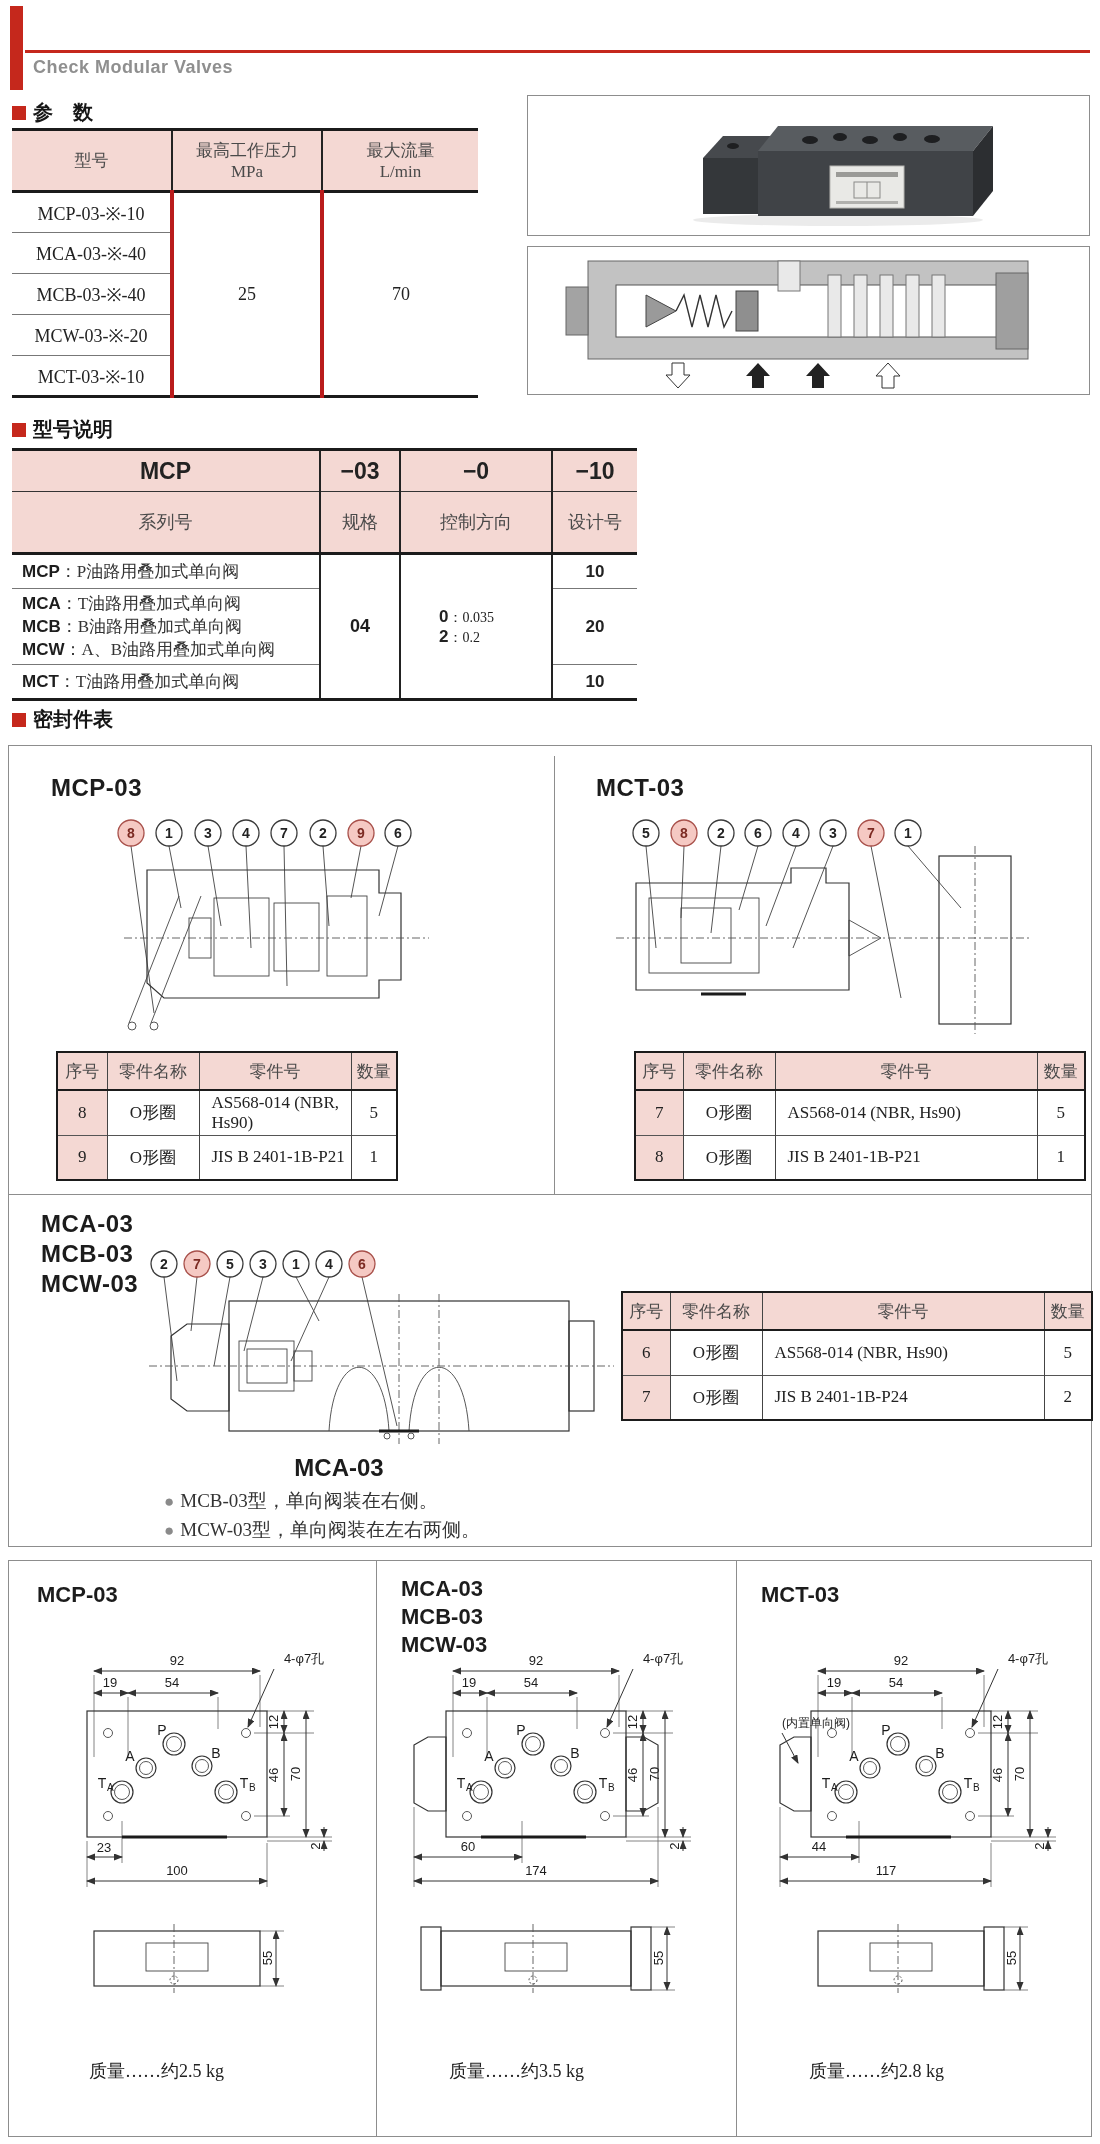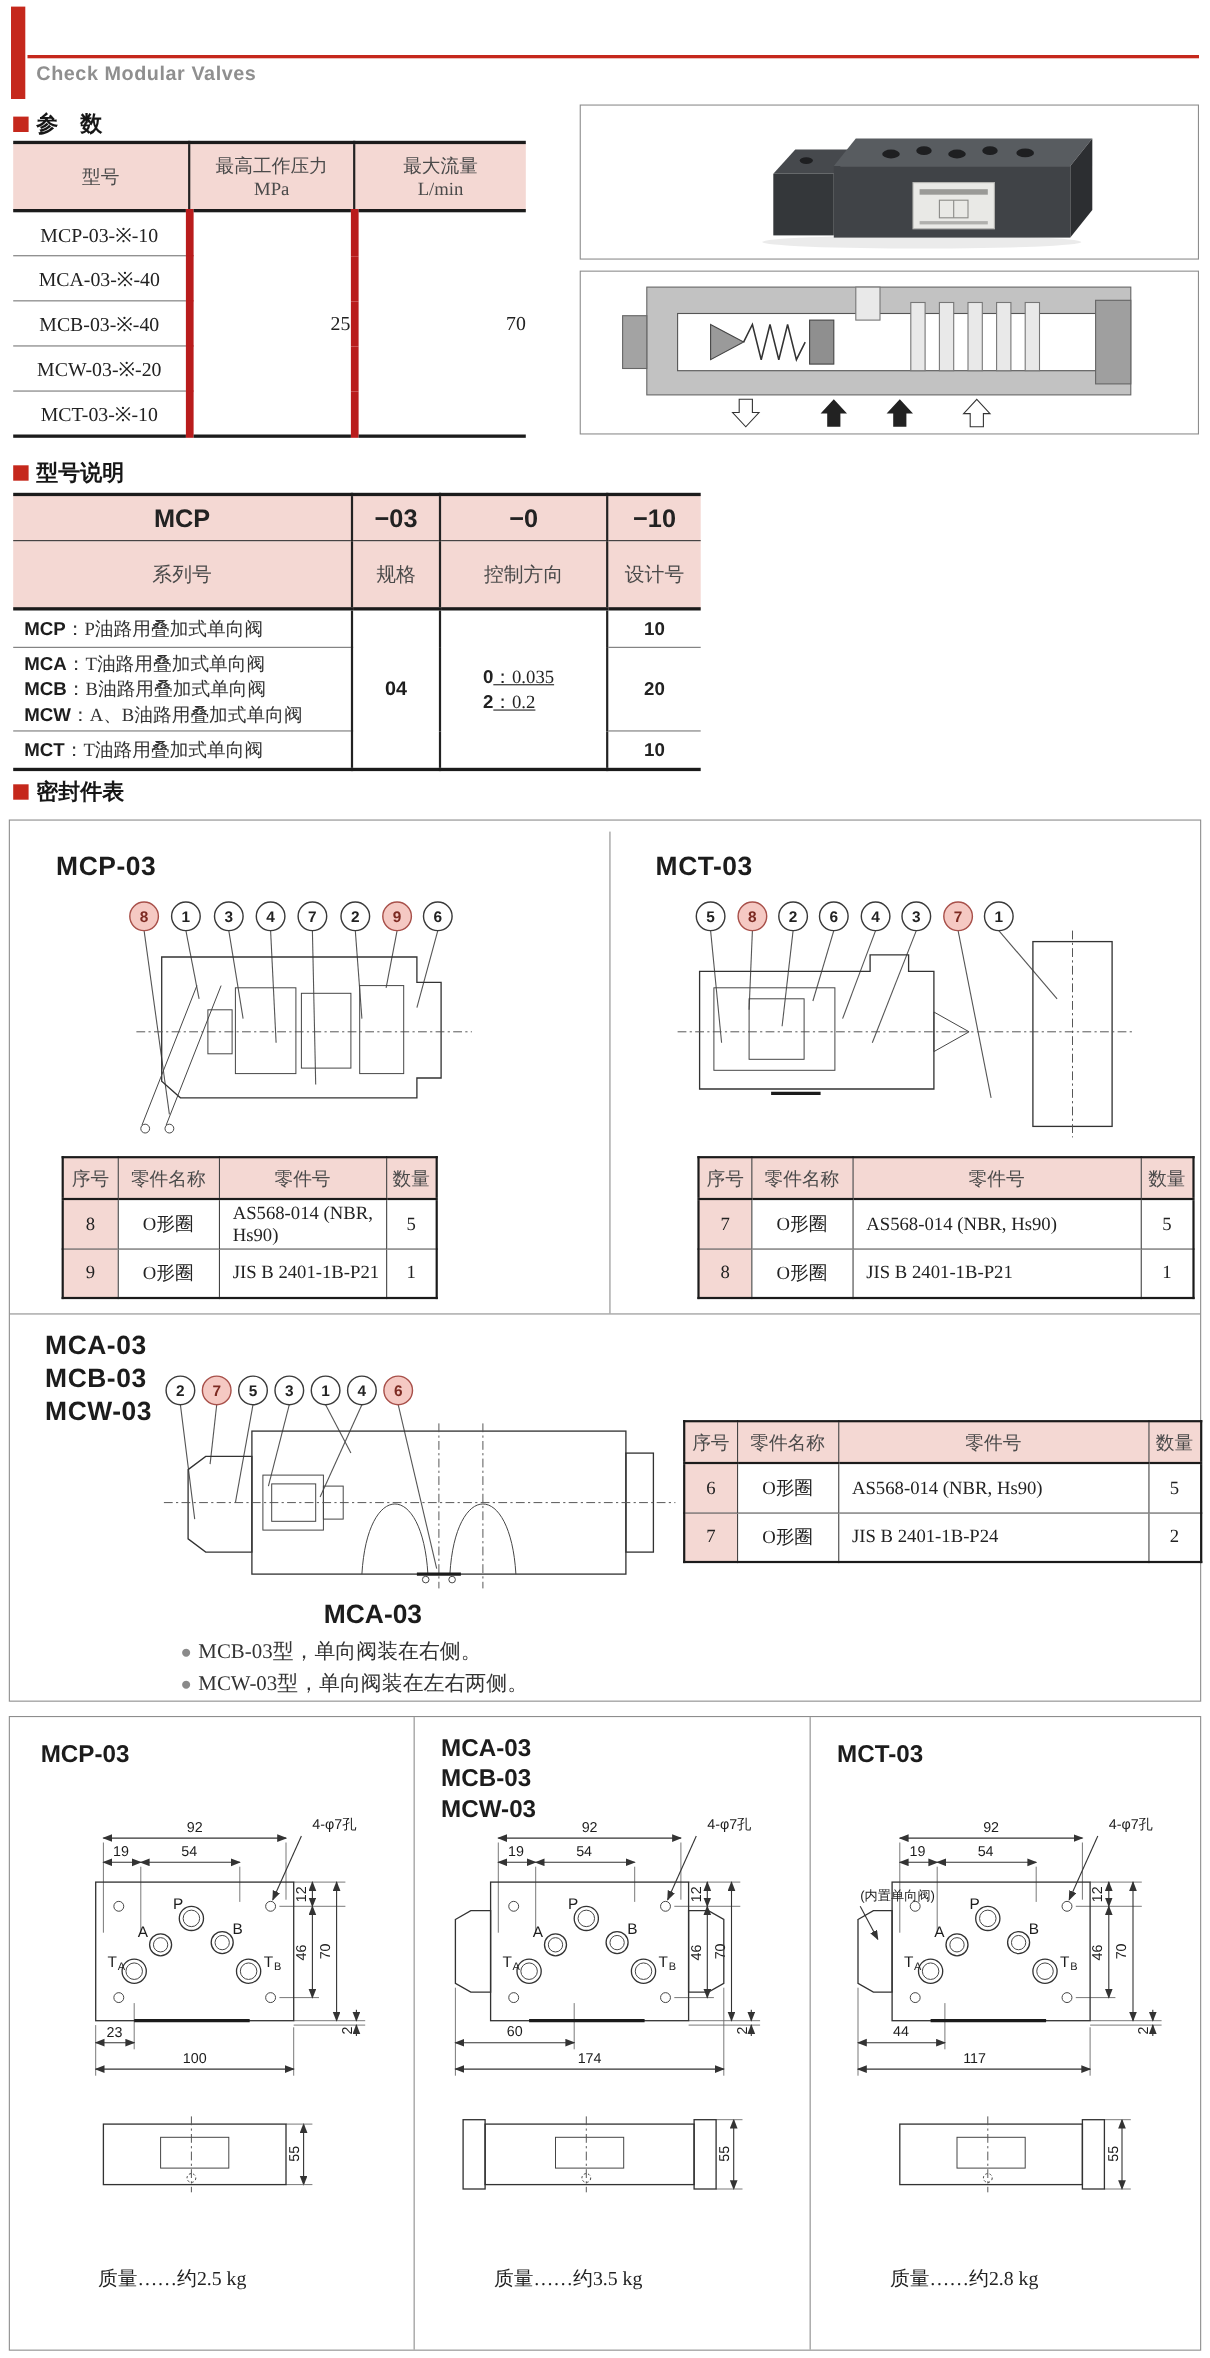--- a/index.html
+++ b/index.html
@@ -18,36 +18,36 @@
   table{border-collapse:collapse;table-layout:fixed;}
   td,th{padding:0;font-weight:normal;}
   
   .tparams{border-top:3px solid #1b1b1b;border-bottom:3px solid #1b1b1b;}
   .tparams th{background:#f4d8d3;font-family:"Liberation Serif",serif;font-size:17px;color:#4a4a4a;
               border-bottom:3px solid #1b1b1b;}
   .tparams th+th,.vsep{border-left:2px solid #222;}
   .tparams td{font-family:"Liberation Serif",serif;font-size:18px;color:#222;text-align:center;}
   .tparams td.mrow{border-bottom:1px solid #777;}
   .tparams td.last{border-bottom:none;}
-  .tparams td.val{border-left:7px solid #b91c1c;text-align:right;}
+  .tparams td.val{border-left:4px solid #b91c1c;}
   
   .tmodel{border-top:3px solid #1b1b1b;border-bottom:3px solid #1b1b1b;}
   .tmodel .coderow td{background:#f4d8d3;font-size:23px;font-weight:bold;color:#222;text-align:center;
                       border-bottom:1.5px solid #333;}
   .tmodel .namerow td{background:#f4d8d3;font-family:"Liberation Serif",serif;font-size:18px;color:#4a4a4a;
                       text-align:center;border-bottom:3px solid #1b1b1b;}
   .tmodel td+td{border-left:2px solid #222;}
   .tmodel .body td{font-size:17px;color:#222;vertical-align:middle;}
   .tmodel .sercell{text-align:left;padding-left:10px;}
   .tmodel .sepb{border-bottom:1px solid #777;}
   .code{font-weight:bold;font-size:17px;color:#1d1d1d;}
   .desc{font-family:"Liberation Serif",serif;font-size:17px;color:#333;}
   .dval{font-weight:bold;font-size:18px;text-align:center;color:#1d1d1d;}
   .dirk{font-weight:bold;font-size:17px;}
-  .dirv{font-family:"Liberation Serif",serif;font-size:17px;text-decoration:underline;}
+  .dirv{font-family:"Liberation Serif",serif;font-size:14px;}
   
   .gbox{border:1px solid #8d8d8d;background:#fff;}
   .divline{background:#8d8d8d;}
   .blabel{font-size:24px;font-weight:bold;color:#1c1c1c;letter-spacing:.5px;}
   
   .tseal{border:2px solid #1b1b1b;}
   .tseal th{background:#f4d8d3;font-family:"Liberation Serif",serif;font-size:17px;color:#4a4a4a;
             border-bottom:2px solid #1b1b1b;}
   .tseal th+th,.tseal td+td{border-left:1px solid #444;}
   .tseal td{font-family:"Liberation Serif",serif;font-size:17px;color:#222;text-align:center;}

